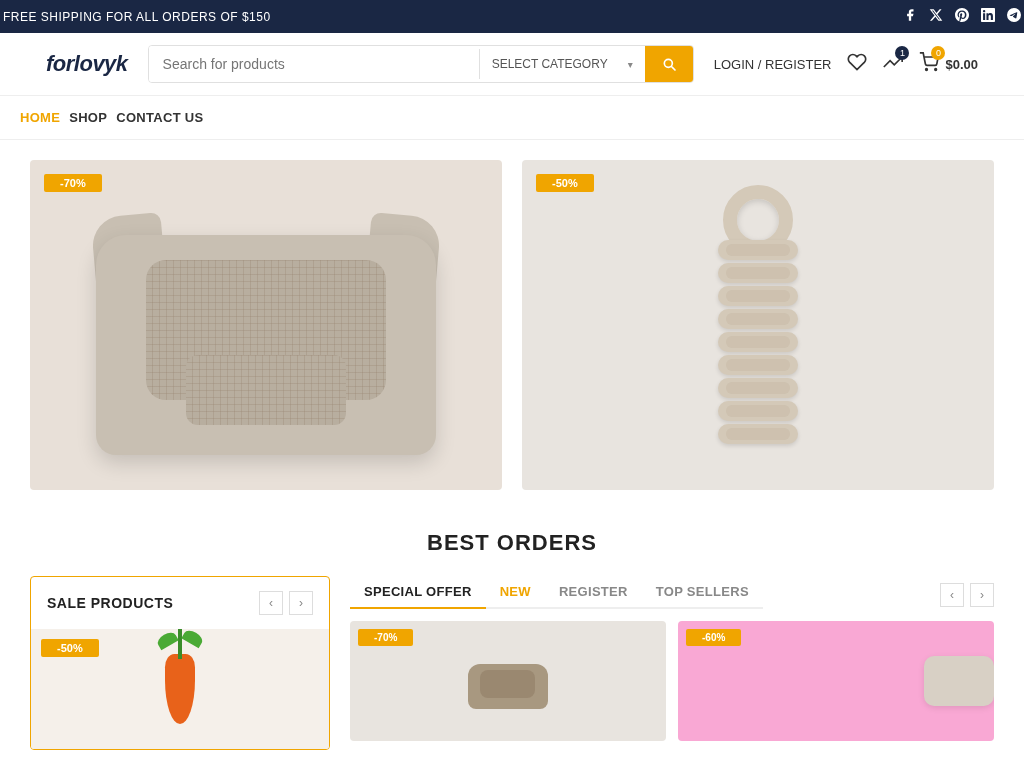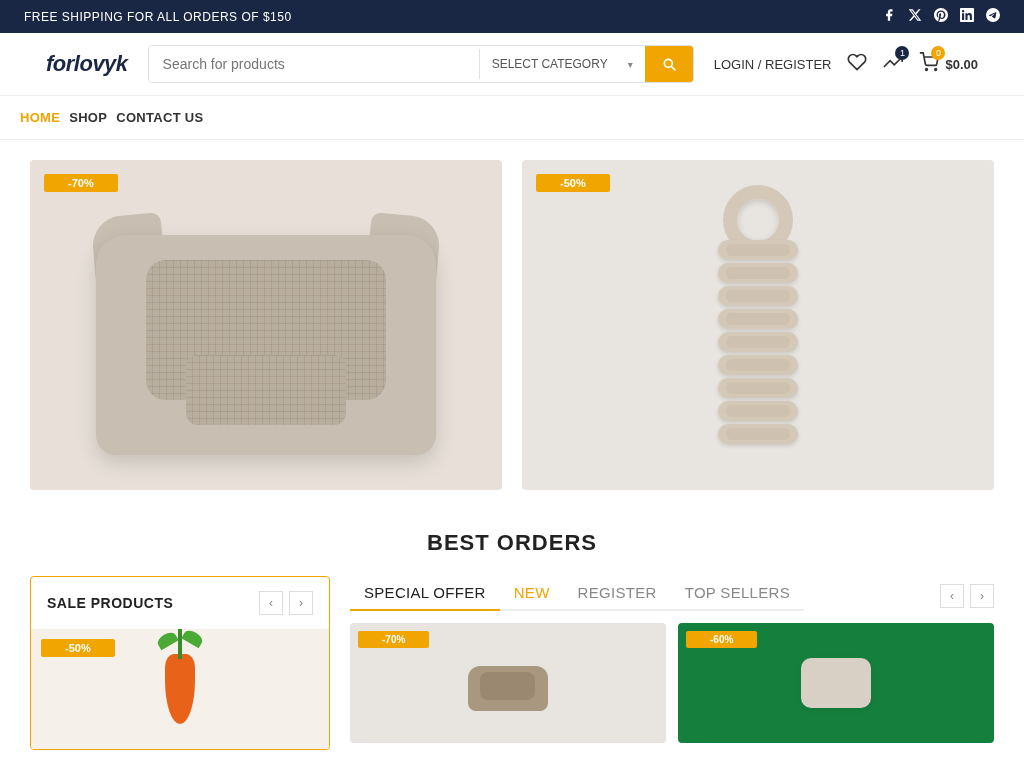--- a/index.html
+++ b/index.html
@@ -3,21 +3,21 @@
   <meta charset="utf-8">
   <style>
     * { margin: 0; padding: 0; box-sizing: border-box; }
     body { font-family: Arial, sans-serif; font-size: 14px; color: #333; background: #fff; width: 1024px; overflow-x: hidden; }
 
     
     .top-banner {
       background: #1a2744;
       color: #fff;
       font-size: 12px;
-      padding: 8px 24px;
+      padding: 8px 3px;
       display: flex;
       align-items: center;
       justify-content: space-between;
     }
     .top-banner-text { letter-spacing: 0.5px; }
     .social-icons { display: flex; gap: 12px; align-items: center; }
     .social-icon { color: #fff; font-size: 13px; cursor: pointer; }
 
     
     .header {
@@ -159,21 +159,21 @@
       min-height: 330px;
     }
     .discount-badge {
       position: absolute;
       top: 14px;
       left: 14px;
       background: #f0a500;
       color: #fff;
       font-size: 11px;
       font-weight: 700;
-      padding: 3px 24px;
+      padding: 3px 16px;
       border-radius: 2px;
       z-index: 2;
     }
 
     
     .pet-bed-img {
       width: 340px;
       height: 260px;
       position: relative;
     }
@@ -389,22 +389,22 @@
       flex: 1;
     }
     .special-tabs {
       display: flex;
       gap: 0;
       border-bottom: 2px solid #eee;
       margin-bottom: 12px;
     }
     .special-tab {
       padding: 8px 14px;
-      font-size: 15px;
-      font-weight: 400;
+      font-size: 13px;
+      font-weight: 700;
       cursor: pointer;
       color: #888;
       letter-spacing: 0.3px;
     }
     .special-tab.active {
       color: #222;
       border-bottom: 2px solid #f0a500;
       margin-bottom: -2px;
     }
     .special-tab.highlight { color: #f0a500; }
@@ -645,20 +645,20 @@
     </div>
     <div class="special-products">
       <div class="special-product">
         <span class="discount-badge" style="position:absolute;top:8px;left:8px;font-size:10px;">-70%</span>
         <div class="mini-bed">
           <div class="mini-bed-outer">
             <div class="mini-bed-inner"></div>
           </div>
         </div>
       </div>
-      <div class="special-product" style="background:#15803d;">
+      <div class="special-product" style="background:#f9a8d4;justify-content:flex-end;">
         <span class="discount-badge" style="position:absolute;top:8px;left:8px;font-size:10px;">-60%</span>
         <div class="mini-pillow"></div>
       </div>
     </div>
   </div>
 
 </div>
 
 </body></html>

